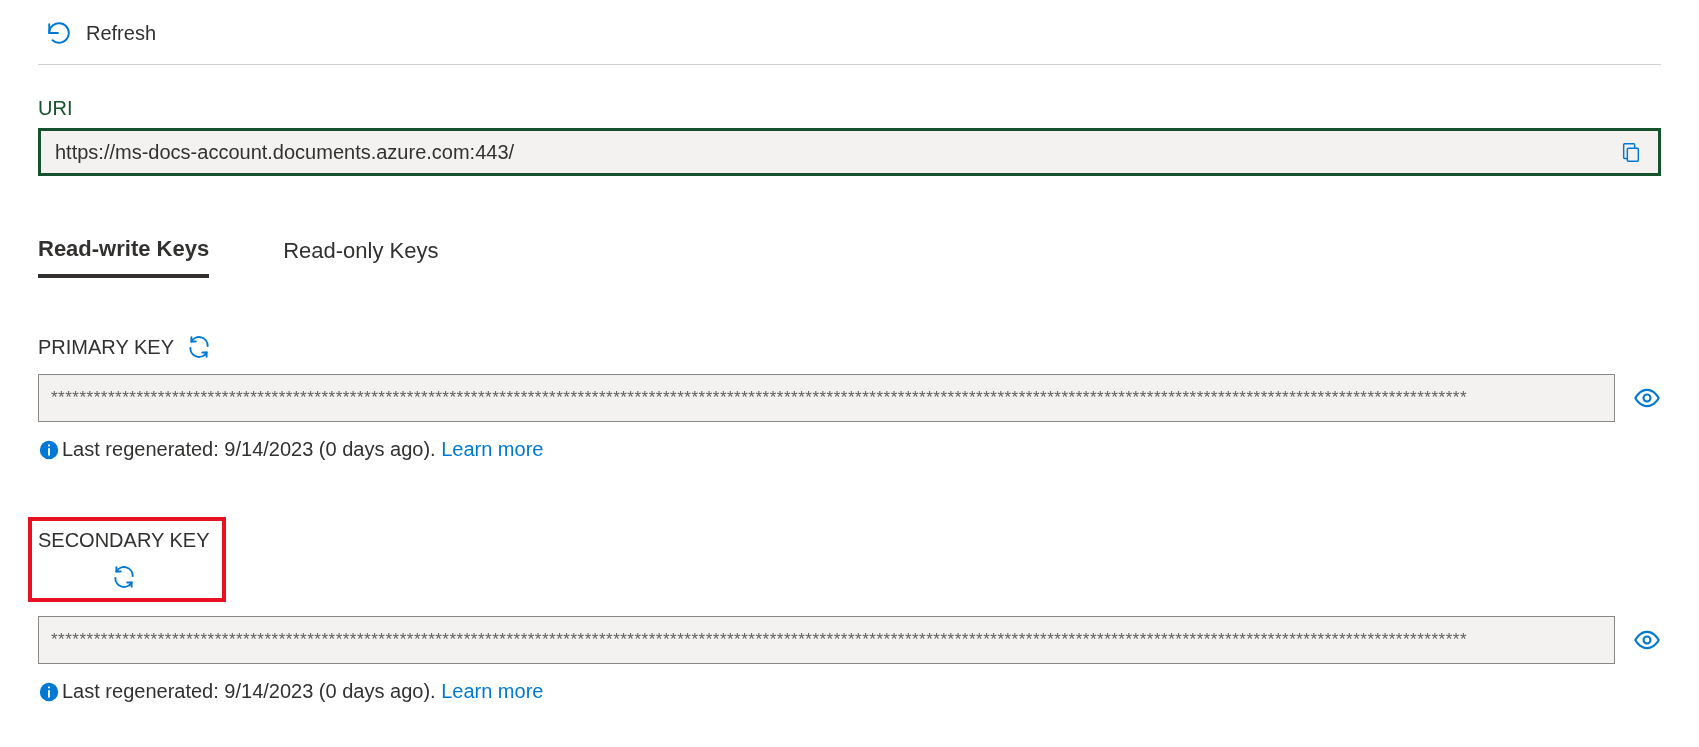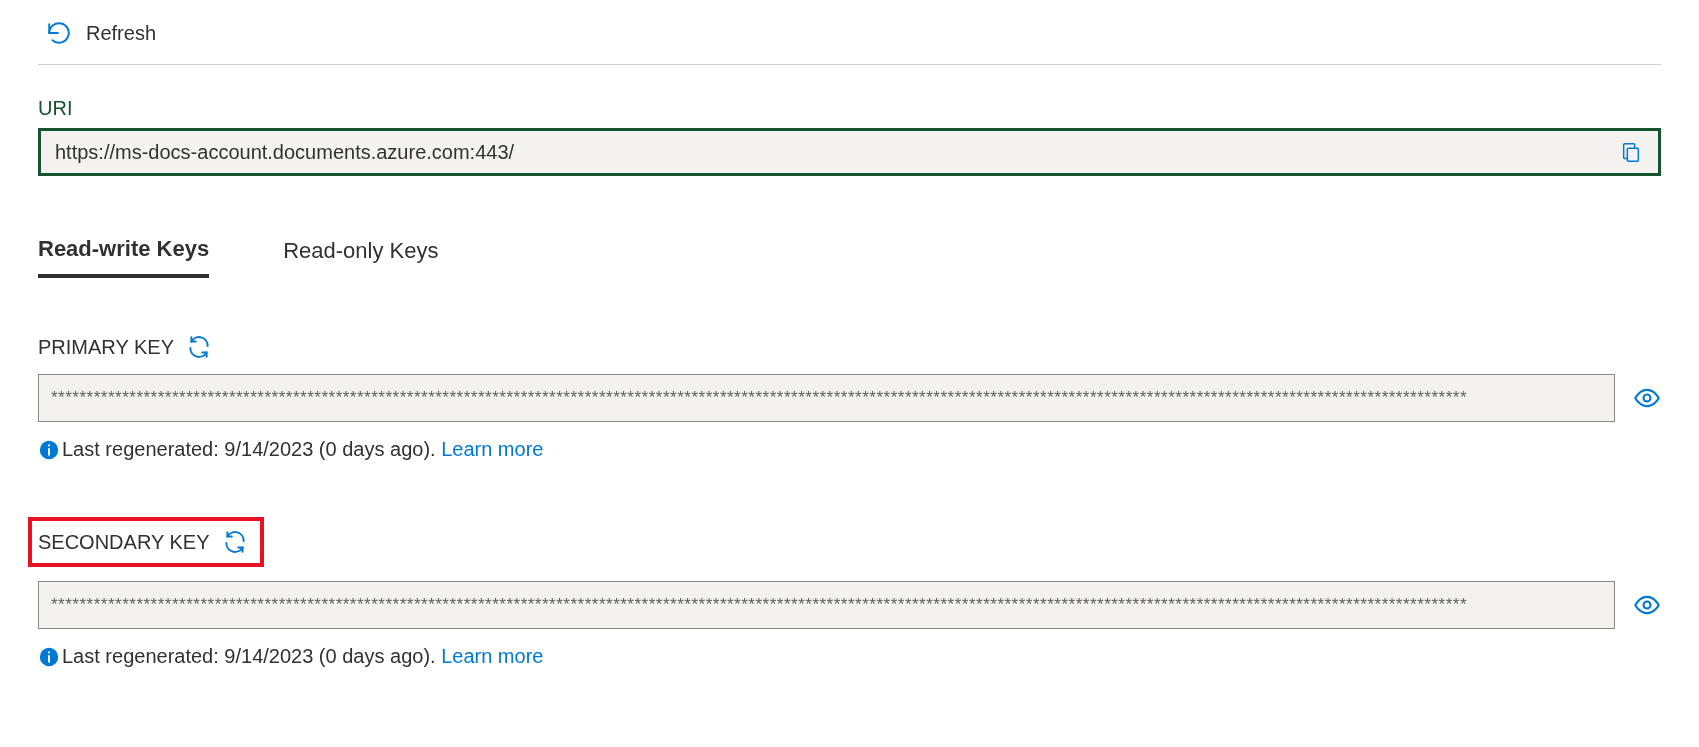--- a/index.html
+++ b/index.html
@@ -84,20 +84,21 @@
     align-items: center;
     gap: 12px;
     font-size: 20px;
     color: #323130;
   }
   .key-header.highlight {
     border: 4px solid #e81123;
     padding: 8px 12px 8px 6px;
     display: inline-flex;
     margin-left: -10px;
+    flex-direction: column;
   }
   .regen-btn {
     background: none;
     border: none;
     cursor: pointer;
     color: #0078d4;
     padding: 0;
   }
   .key-row {
     display: flex;

